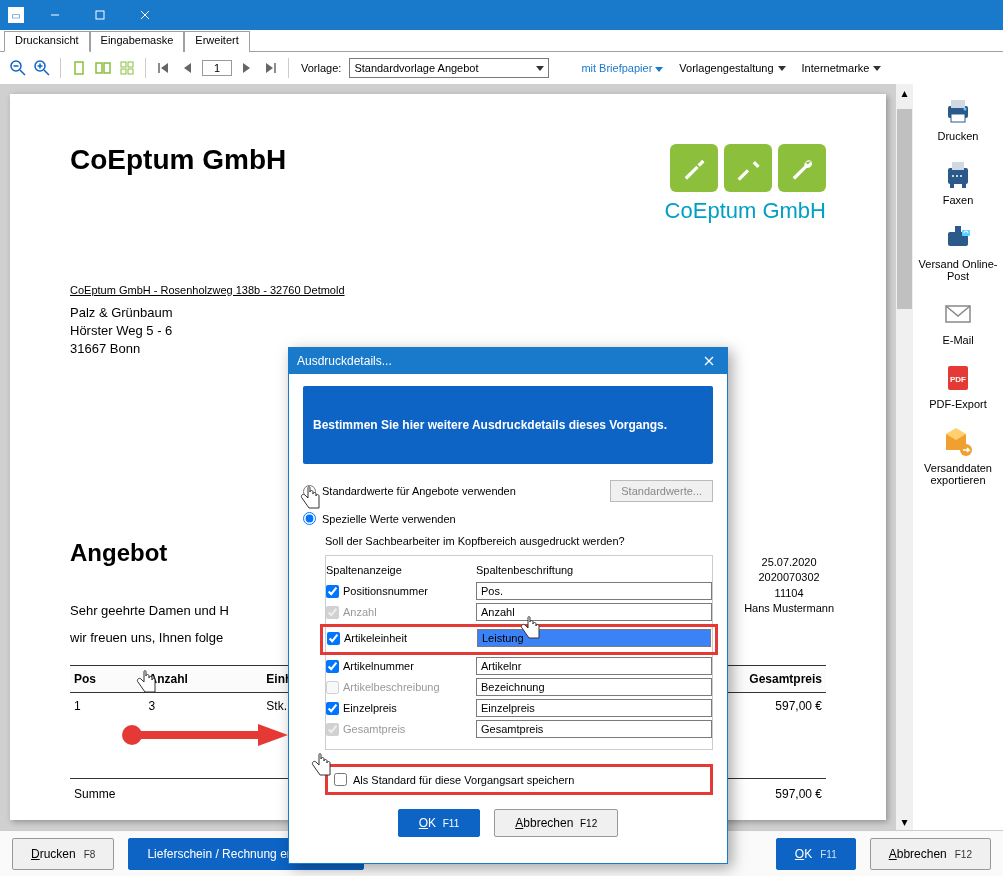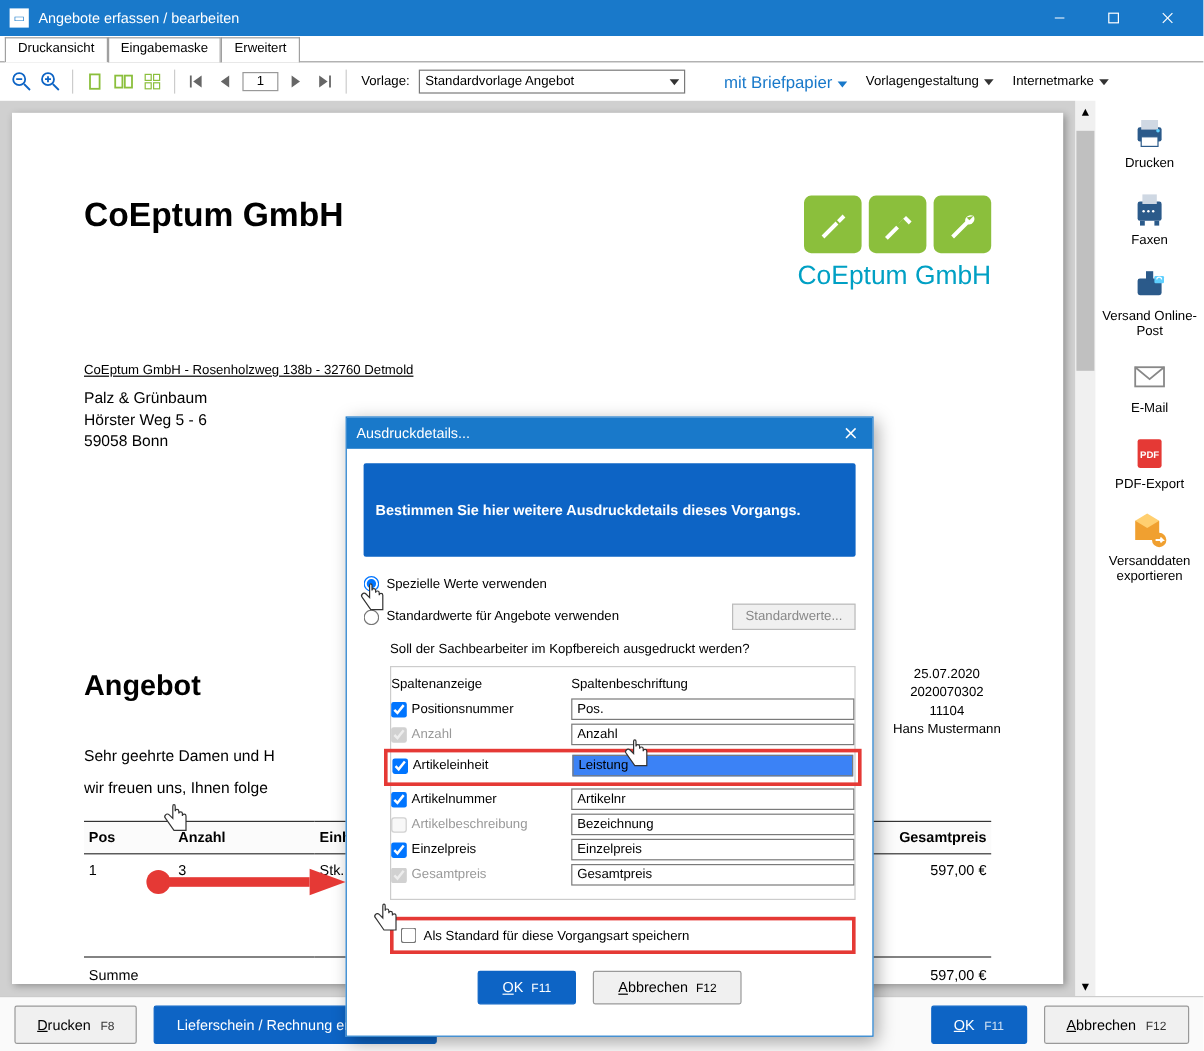--- a/index.html
+++ b/index.html
@@ -17,34 +17,34 @@
   .tab { border: 1px solid #a0a0a0; border-bottom: none; padding: 2px 10px; font-size: 11px; background: #fff; margin-right: 0px; position: relative; top: 1px; }
   .tab.active { background: #fff; border-bottom: 1px solid #fff; }
 
   
   .toolbar { display: flex; align-items: center; padding: 4px 8px; gap: 4px; height: 32px; }
   .toolbar .sep { width: 1px; height: 20px; background: #ccc; margin: 0 4px; }
   .tool-icon { width: 20px; height: 20px; display: flex; align-items: center; justify-content: center; }
   .tool-icon svg { width: 16px; height: 16px; }
   .page-num { width: 30px; border: 1px solid #999; text-align: center; font-size: 11px; padding: 1px; }
   .toolbar-label { font-size: 11px; margin: 0 4px; }
-  .template-select { width: 222px; border: 1px solid #7a7a7a; font-size: 11px; padding: 2px 4px; height: 20px; background: #fff; display: flex; align-items: center; justify-content: space-between; }
-  .toolbar-link { color: #1979ca; font-size: 14px; margin: 0 6px; cursor: pointer; }
+  .template-select { width: 200px; border: 1px solid #7a7a7a; font-size: 11px; padding: 2px 4px; height: 20px; background: #fff; display: flex; align-items: center; justify-content: space-between; }
+  .toolbar-link { color: #1979ca; font-size: 11px; margin: 0 6px; cursor: pointer; }
   .toolbar-drop { font-size: 11px; margin: 0 6px; display: flex; align-items: center; gap: 4px; }
 
   
   .main { display: flex; height: calc(876px - 30px - 22px - 32px - 46px); }
   .preview-wrap { flex: 1; background: #d0d0d0; padding: 10px; overflow: hidden; position: relative; }
   .page { background: #fff; box-shadow: 2px 2px 6px rgba(0,0,0,0.3); width: 100%; height: 100%; padding: 50px 60px; position: relative; overflow: hidden; }
   .scrollbar-v { width: 17px; background: #f0f0f0; display: flex; flex-direction: column; align-items: center; }
   .scrollbar-v .thumb { width: 15px; background: #c0c0c0; }
   .scrollbar-arrow { width: 17px; height: 17px; display:flex; align-items:center; justify-content:center; }
 
   
-  .company-header { display: flex; justify-content: space-between; align-items: flex-start; margin-top: 19px; }
+  .company-header { display: flex; justify-content: space-between; align-items: flex-start; }
   .company-name { font-size: 28px; font-weight: bold; }
   .logo-area { text-align: right; }
   .logo-icons { display: flex; gap: 6px; justify-content: flex-end; }
   .logo-icon { width: 48px; height: 48px; background: #8bbf3c; border-radius: 6px; display: flex; align-items: center; justify-content: center; }
   .logo-icon svg { width: 28px; height: 28px; fill: #fff; }
   .logo-text { color: #00a0c4; font-size: 22px; margin-top: 6px; }
   .sender-line { text-decoration: underline; font-size: 11px; margin-top: 60px; }
   .address-block { font-size: 13px; margin-top: 8px; line-height: 1.4; }
   .kontakt-label { position: absolute; right: 180px; top: 340px; font-weight: bold; font-size: 12px; }
   .meta-block { position: absolute; right: 52px; top: 461px; font-size: 11px; line-height: 1.4; text-align: center; }
@@ -102,21 +102,20 @@
   
   .red-arrow { position: absolute; z-index: 55; }
 
   .chevron { display: inline-block; width: 0; height: 0; border-left: 4px solid transparent; border-right: 4px solid transparent; border-top: 5px solid #333; }
 </style>
 </head>
 <body>
 
 <div class="titlebar">
   <div class="app-icon">▭</div>
-  <div class="title">Angebote erfassen / bearbeiten</div>
   <div class="win-btn">
       <svg viewBox="0 0 10 10">
         <line x1="1" y1="5" x2="9" y2="5" stroke="#fff" stroke-width="1"></line>
       </svg>
     </div>
   <div class="win-btn">
       <svg viewBox="0 0 10 10">
         <rect x="1" y="1" width="8" height="8" fill="none" stroke="#fff" stroke-width="1"></rect>
       </svg>
     </div>
@@ -235,21 +234,21 @@
                 </svg>
               </div>
           </div>
           <div class="logo-text">CoEptum GmbH</div>
         </div>
       </div>
       <div class="sender-line">CoEptum GmbH - Rosenholzweg 138b - 32760 Detmold</div>
       <div class="address-block">
         <div>Palz &amp; Grünbaum</div>
         <div>Hörster Weg 5 - 6</div>
-        <div>59058 Bonn</div>
+        <div>31667 Bonn</div>
       </div>
       <div class="kontakt-label">Kontakt:</div>
       <div class="meta-block">
         <div>25.07.2020</div>
         <div>2020070302</div>
         <div>11104</div>
         <div>Hans Mustermann</div>
       </div>
       <div class="doc-title">Angebot</div>
       <div class="salutation">Sehr geehrte Damen und H</div>
@@ -372,28 +371,28 @@
     <div class="close">
         <svg viewBox="0 0 10 10" width="10" height="10">
           <line x1="1" y1="1" x2="9" y2="9" stroke="#fff" stroke-width="1.3"></line>
           <line x1="9" y1="1" x2="1" y2="9" stroke="#fff" stroke-width="1.3"></line>
         </svg>
       </div>
   </div>
   <div class="dialog-body">
     <div class="info-banner">Bestimmen Sie hier weitere Ausdruckdetails dieses Vorgangs.</div>
 
-    <div class="radio-row" style="position:relative">
-      <input type="radio" name="mode" checked="" style="">
-      <span>Spezielle Werte verwenden</span>
-    </div>
     <div class="radio-row">
       <input type="radio" name="mode" style="">
       <span>Standardwerte für Angebote verwenden</span>
       <button class="std-btn-disabled" disabled="">Standardwerte...</button>
+    </div>
+    <div class="radio-row" style="position:relative">
+      <input type="radio" name="mode" checked="" style="">
+      <span>Spezielle Werte verwenden</span>
     </div>
     <div class="question">Soll der Sachbearbeiter im Kopfbereich ausgedruckt werden?</div>
 
     <div class="cols-box">
       <div class="cols-header">
         <div class="col1">Spaltenanzeige</div>
         <div>Spaltenbeschriftung</div>
       </div>
       <div class="col-row">
         <label class="chk">

